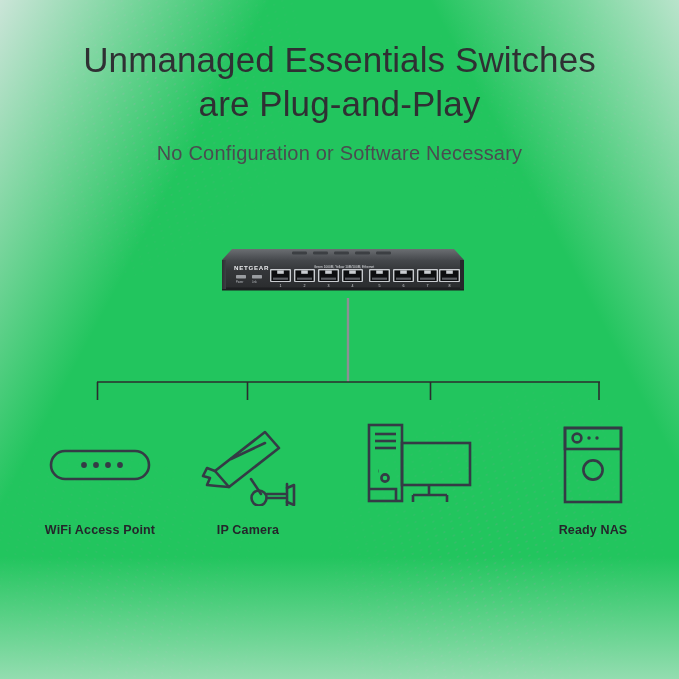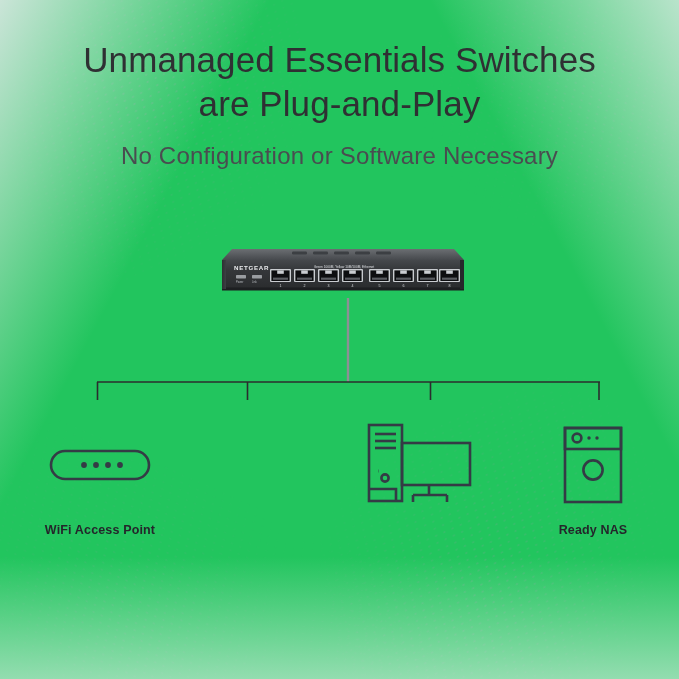--- a/index.html
+++ b/index.html
@@ -91,21 +91,21 @@
     font-weight: 300;
     color: #2f3033;
     letter-spacing: 0.1px;
     white-space: pre-line;
   }
   .subhead {
     position: absolute;
     left: 0; top: 142px;
     width: 679px;
     text-align: center;
-    font-size: 24px;
+    font-size: 20px;
     font-weight: 300;
     color: #4a4c50;
     letter-spacing: 0.2px;
   }
 
   
   .switch-wrap {
     position: absolute;
     left: 218px; top: 243px;
     width: 250px; height: 55px;
@@ -302,20 +302,45 @@
           <rect x="3" y="11" width="98" height="28" rx="14" ry="14" fill="none" stroke="#343b45" stroke-width="2.6"></rect>
           <circle cx="36" cy="25" r="2.9" fill="#343b45"></circle>
           <circle cx="48" cy="25" r="2.9" fill="#343b45"></circle>
           <circle cx="60" cy="25" r="2.9" fill="#343b45"></circle>
           <circle cx="72" cy="25" r="2.9" fill="#343b45"></circle>
         </svg>
       </div>
       <div class="device-label">WiFi Access Point</div>
     </div>
 
+    <div class="device dev-cam">
+      <div class="device-icon">
+        <svg width="110" height="82" viewBox="0 0 110 82">
+          <g fill="none" stroke="#343b45" stroke-width="2.6" stroke-linejoin="round" stroke-linecap="round">
+
+            <path d="M22 47 L72 8 L86 24 L36 63 Z"></path>
+
+            <path d="M22 47 L14 44 L10 52 L17 54 L14 61 L24 62 L36 63"></path>
+
+            <path d="M38 35 L72 19"></path>
+
+            <path d="M58 55 L68 70"></path>
+
+            <circle cx="66" cy="74" r="7.5"></circle>
+
+            <path d="M74 74 L92 74"></path>
+            <path d="M74 70 L92 70"></path>
+
+            <path d="M94 60 L94 82"></path>
+            <path d="M94 64 L101 61 L101 81 L94 78"></path>
+          </g>
+        </svg>
+      </div>
+      <div class="device-label">IP Camera</div>
+    </div>
 
     <div class="device dev-pc">
       <div class="device-icon">
         <svg width="114" height="88" viewBox="0 0 114 88">
           <g fill="none" stroke="#343b45" stroke-width="2.6" stroke-linejoin="miter" stroke-linecap="butt">
 
             <rect x="6" y="4" width="33" height="76"></rect>
 
             <path d="M12 13 H33"></path>
             <path d="M12 20 H33"></path>

